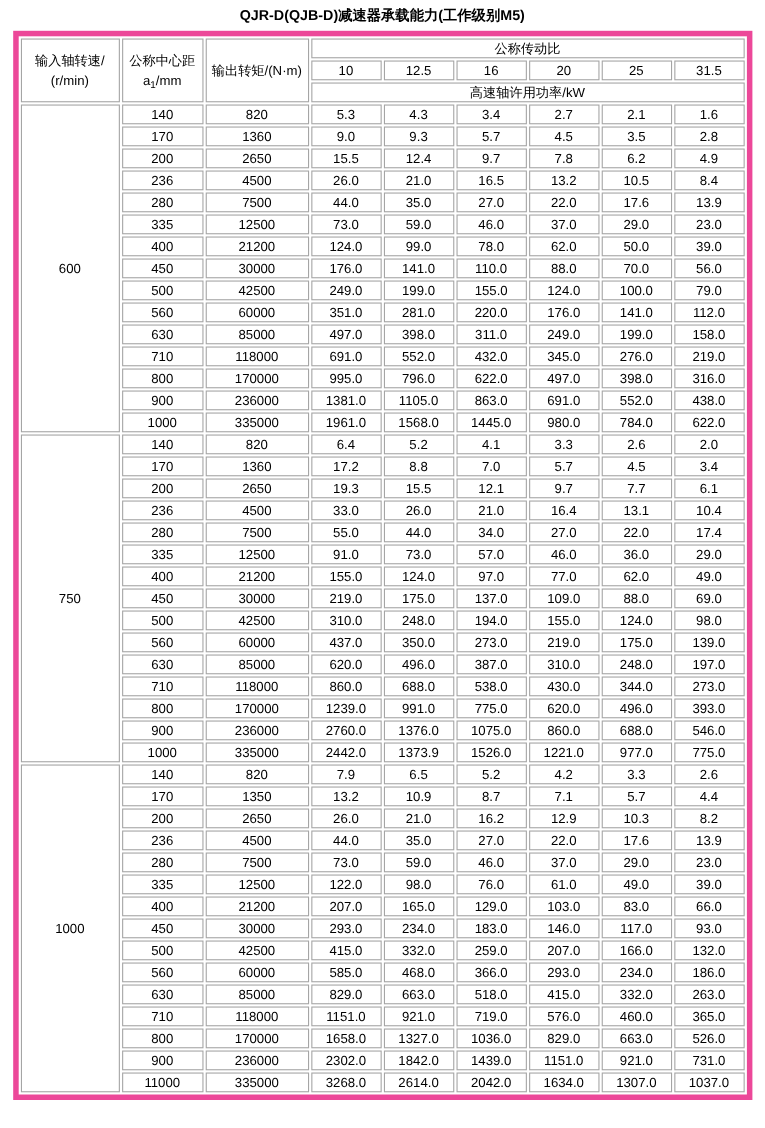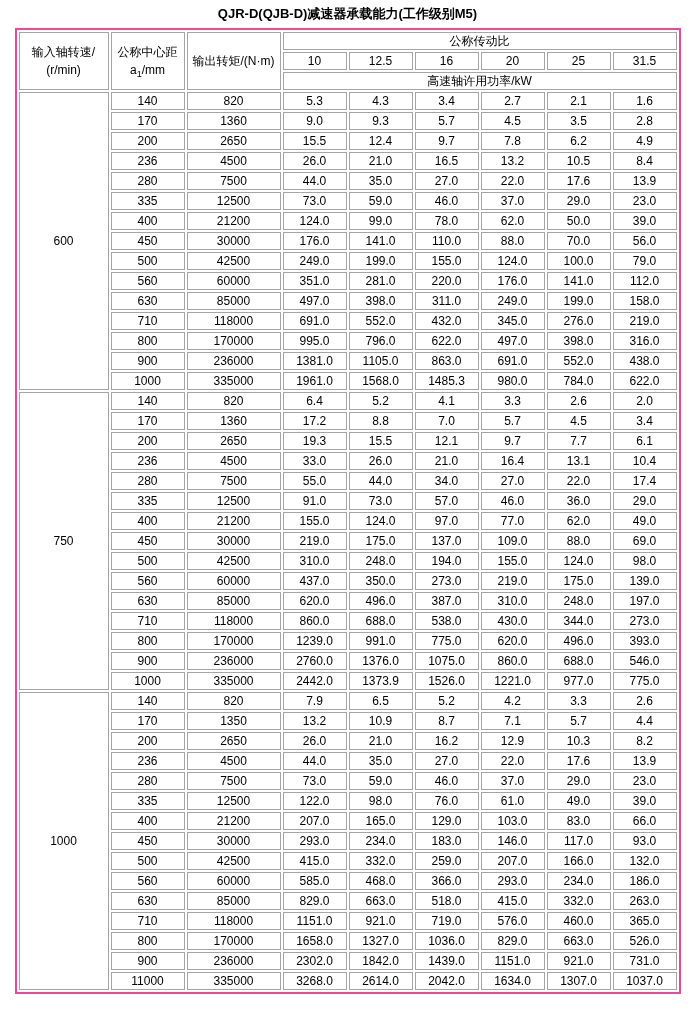--- a/index.html
+++ b/index.html
@@ -19,21 +19,21 @@
   .page-title {
     text-align: center;
     font-size: 13px;
     font-weight: bold;
     line-height: 18px;
     margin: 0 0 5px 0;
   }
   table.capacity {
     border-collapse: separate;
     border-spacing: 2px;
-    border: 2px solid #ec4899;
+    border: 5px solid #ec4899;
     margin: 0 auto;
     background: #ffffff;
     table-layout: fixed;
   }
   table.capacity td {
     border: 1px solid #a5a5a5;
     font-size: 12px;
     text-align: center;
     vertical-align: middle;
     padding: 0;
@@ -244,21 +244,21 @@
           <td>863.0</td>
           <td>691.0</td>
           <td>552.0</td>
           <td>438.0</td>
         </tr>
         <tr>
           <td>1000</td>
           <td>335000</td>
           <td>1961.0</td>
           <td>1568.0</td>
-          <td>1485.3</td>
+          <td>1445.0</td>
           <td>980.0</td>
           <td>784.0</td>
           <td>622.0</td>
         </tr>
         <tr>
           <td rowspan="15">750</td>
           <td>140</td>
           <td>820</td>
           <td>6.4</td>
           <td>5.2</td>

